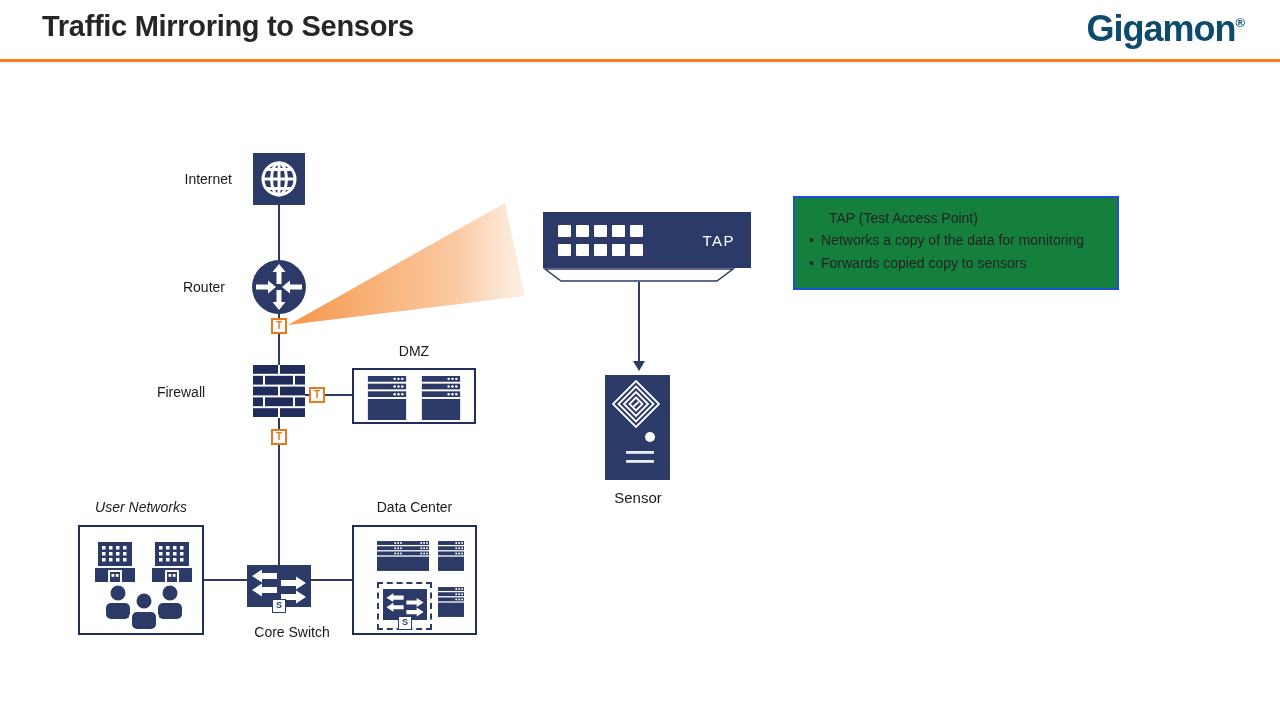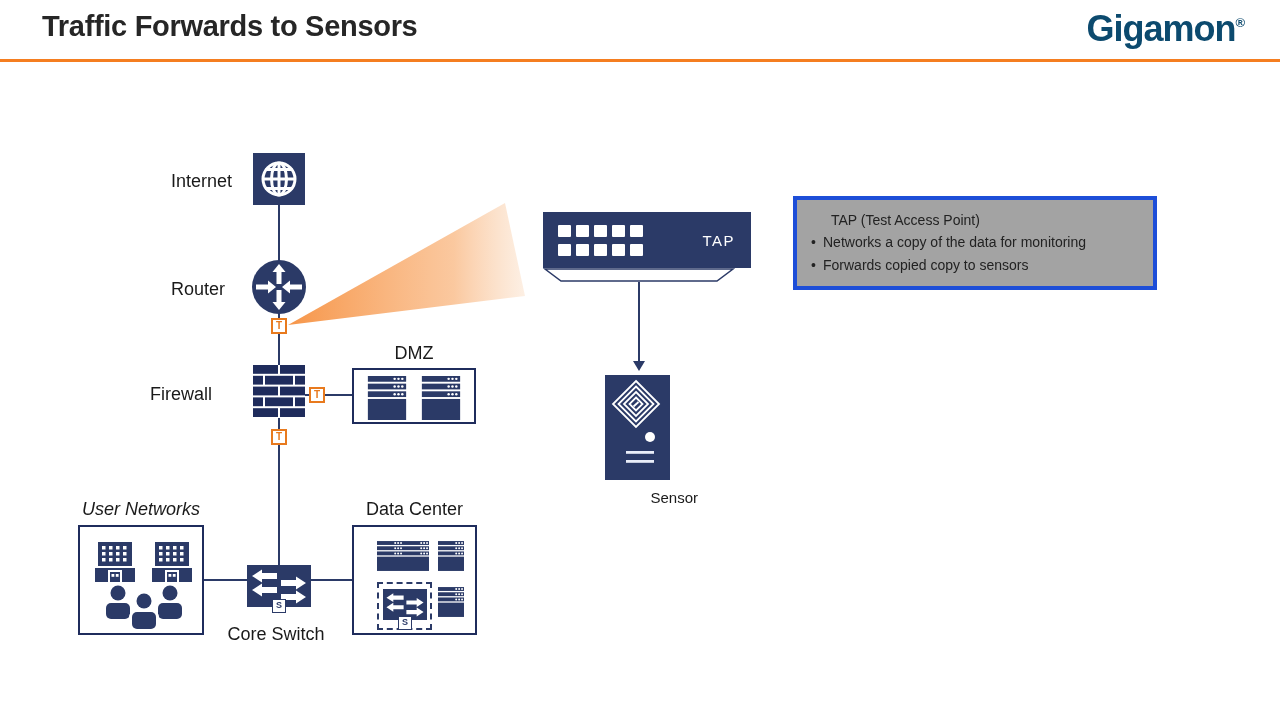--- a/index.html
+++ b/index.html
@@ -14,21 +14,21 @@
   }
   .rule { position:absolute; left:0; top:59px; width:1280px; height:3px; background:#F57E20; }
   .brand {
     position:absolute; right:36px; top:8px; font-size:36px; font-weight:800;
     color:#0c4a6e; letter-spacing:-1px;
   }
   .brand sup { font-size:13px; font-weight:700; vertical-align:14px; }
 
   
   .navy { background:#2B3A67; }
-  .node-label { position:absolute; font-size:18px; color:#1a1a1a; }
+  .node-label { position:absolute; font-size:14px; color:#1a1a1a; }
   .vline { position:absolute; width:2px; background:#2B3A67; }
   .hline { position:absolute; height:2px; background:#2B3A67; }
   .box { position:absolute; border:2px solid #1F2C5C; background:#fff; box-sizing:border-box; }
 
   .t-badge {
     position:absolute; width:16px; height:16px; background:#fff;
     border:2px solid #E87A1E; box-sizing:border-box; color:#E87A1E;
     font-size:10px; font-weight:700; text-align:center; line-height:12px;
   }
   .s-badge {
@@ -60,40 +60,40 @@
   .arrow-down {
     position:absolute; left:633px; top:361px; width:0; height:0;
     border-left:6px solid transparent; border-right:6px solid transparent;
     border-top:10px solid #2B3A67;
   }
 
   .beam { position:absolute; left:285px; top:195px; width:245px; height:135px; }
 
   
   .info-box {
-    position:absolute; left:793px; top:196px; width:364px; height:94px;
-    border:4px solid #1d4ed8; background:#a3a3a3; box-sizing:border-box;
+    position:absolute; left:793px; top:196px; width:326px; height:94px;
+    border:2px solid #1d4ed8; background:#15803d; box-sizing:border-box;
     font-size:14px; color:#222; padding:10px 10px 0 12px;
   }
   .info-title { margin:2px 0 6px 22px; }
   .info-bullet { position:relative; padding-left:14px; margin-bottom:7px; }
   .info-bullet::before { content:"•"; position:absolute; left:2px; top:0; color:#222; }
 
   .dc-dashed {
     position:absolute; left:23px; top:55px; width:55px; height:48px;
     border:2px dashed #2B3A67; box-sizing:border-box;
   }
   .dc-inner-switch { position:absolute; left:4px; top:5px; width:44px; height:31px; }
 </style>
 </head>
 <body>
 
 <div class="stage">
 
-  <div class="title">Traffic Forwards to Sensors</div>
+  <div class="title">Traffic Mirroring to Sensors</div>
   <div class="brand"><span>Gigamon</span><sup>®</sup></div>
   <div class="rule"></div>
 
   <svg class="beam" viewBox="0 0 245 135">
     <defs>
       <linearGradient id="beamg" x1="0" y1="0" x2="1" y2="0">
         <stop offset="0" stop-color="#F6903F" stop-opacity="0.95"></stop>
         <stop offset="0.7" stop-color="#F9B67F" stop-opacity="0.75"></stop>
         <stop offset="1" stop-color="#FBE3CE" stop-opacity="0.55"></stop>
       </linearGradient>
@@ -268,21 +268,21 @@
     <svg viewBox="0 0 64 42" width="64" height="42">
       <g fill="#fff">
         <polygon points="5,11 15,4.5 15,8 30,8 30,14 15,14 15,17.5"></polygon>
         <polygon points="5,25 15,18.5 15,22 30,22 30,28 15,28 15,31.5"></polygon>
         <polygon points="59,18 49,11.5 49,15 34,15 34,21 49,21 49,24.5"></polygon>
         <polygon points="59,32 49,25.5 49,29 34,29 34,35 49,35 49,38.5"></polygon>
       </g>
     </svg>
   </div>
   <div class="s-badge" style="left:272px; top:599px;">S</div>
-  <div class="node-label" style="left:216px; top:624px; width:120px; text-align:center;">Core Switch</div>
+  <div class="node-label" style="left:232px; top:624px; width:120px; text-align:center;">Core Switch</div>
 
   <div class="node-label" style="left:352px; top:499px; width:125px; text-align:center;">Data Center</div>
   <div class="box dc-box">
     <svg viewBox="0 0 40 46" width="26" height="42" style="position:absolute; left:23px; top:8px;">
       <g fill="#2B3A67">
           <rect y="0" width="40" height="6"></rect>
           <rect y="8" width="40" height="6"></rect>
           <rect y="16" width="40" height="6"></rect>
           <rect y="24" width="40" height="22"></rect>
         </g>
@@ -398,21 +398,21 @@
         <path d="M31,11.5 L48.5,29 L31,46.5 L13.5,29 Z"></path>
         <path d="M31,17 L43,29 L31,41 L19,29 Z"></path>
         <path d="M31,22.5 L37.5,29 L31,35.5 L24.5,29 Z"></path>
         <path d="M28.5,31.5 L33.5,27"></path>
       </g>
       <circle cx="45" cy="62" r="5" fill="#fff"></circle>
       <rect x="21" y="76" width="28" height="2.8" fill="#E9EDF8"></rect>
       <rect x="21" y="85" width="28" height="2.8" fill="#E9EDF8"></rect>
     </svg>
   </div>
-  <div class="node-label" style="left:578px; top:489px; width:120px; text-align:right; font-size:15px;">Sensor</div>
+  <div class="node-label" style="left:578px; top:489px; width:120px; text-align:center; font-size:15px;">Sensor</div>
 
   <div class="info-box">
     <div class="info-title">TAP (Test Access Point)</div>
     <div class="info-bullet">Networks a copy of the data for monitoring</div>
     <div class="info-bullet">Forwards copied copy to sensors</div>
   </div>
 
 </div>
 
 </body></html>

